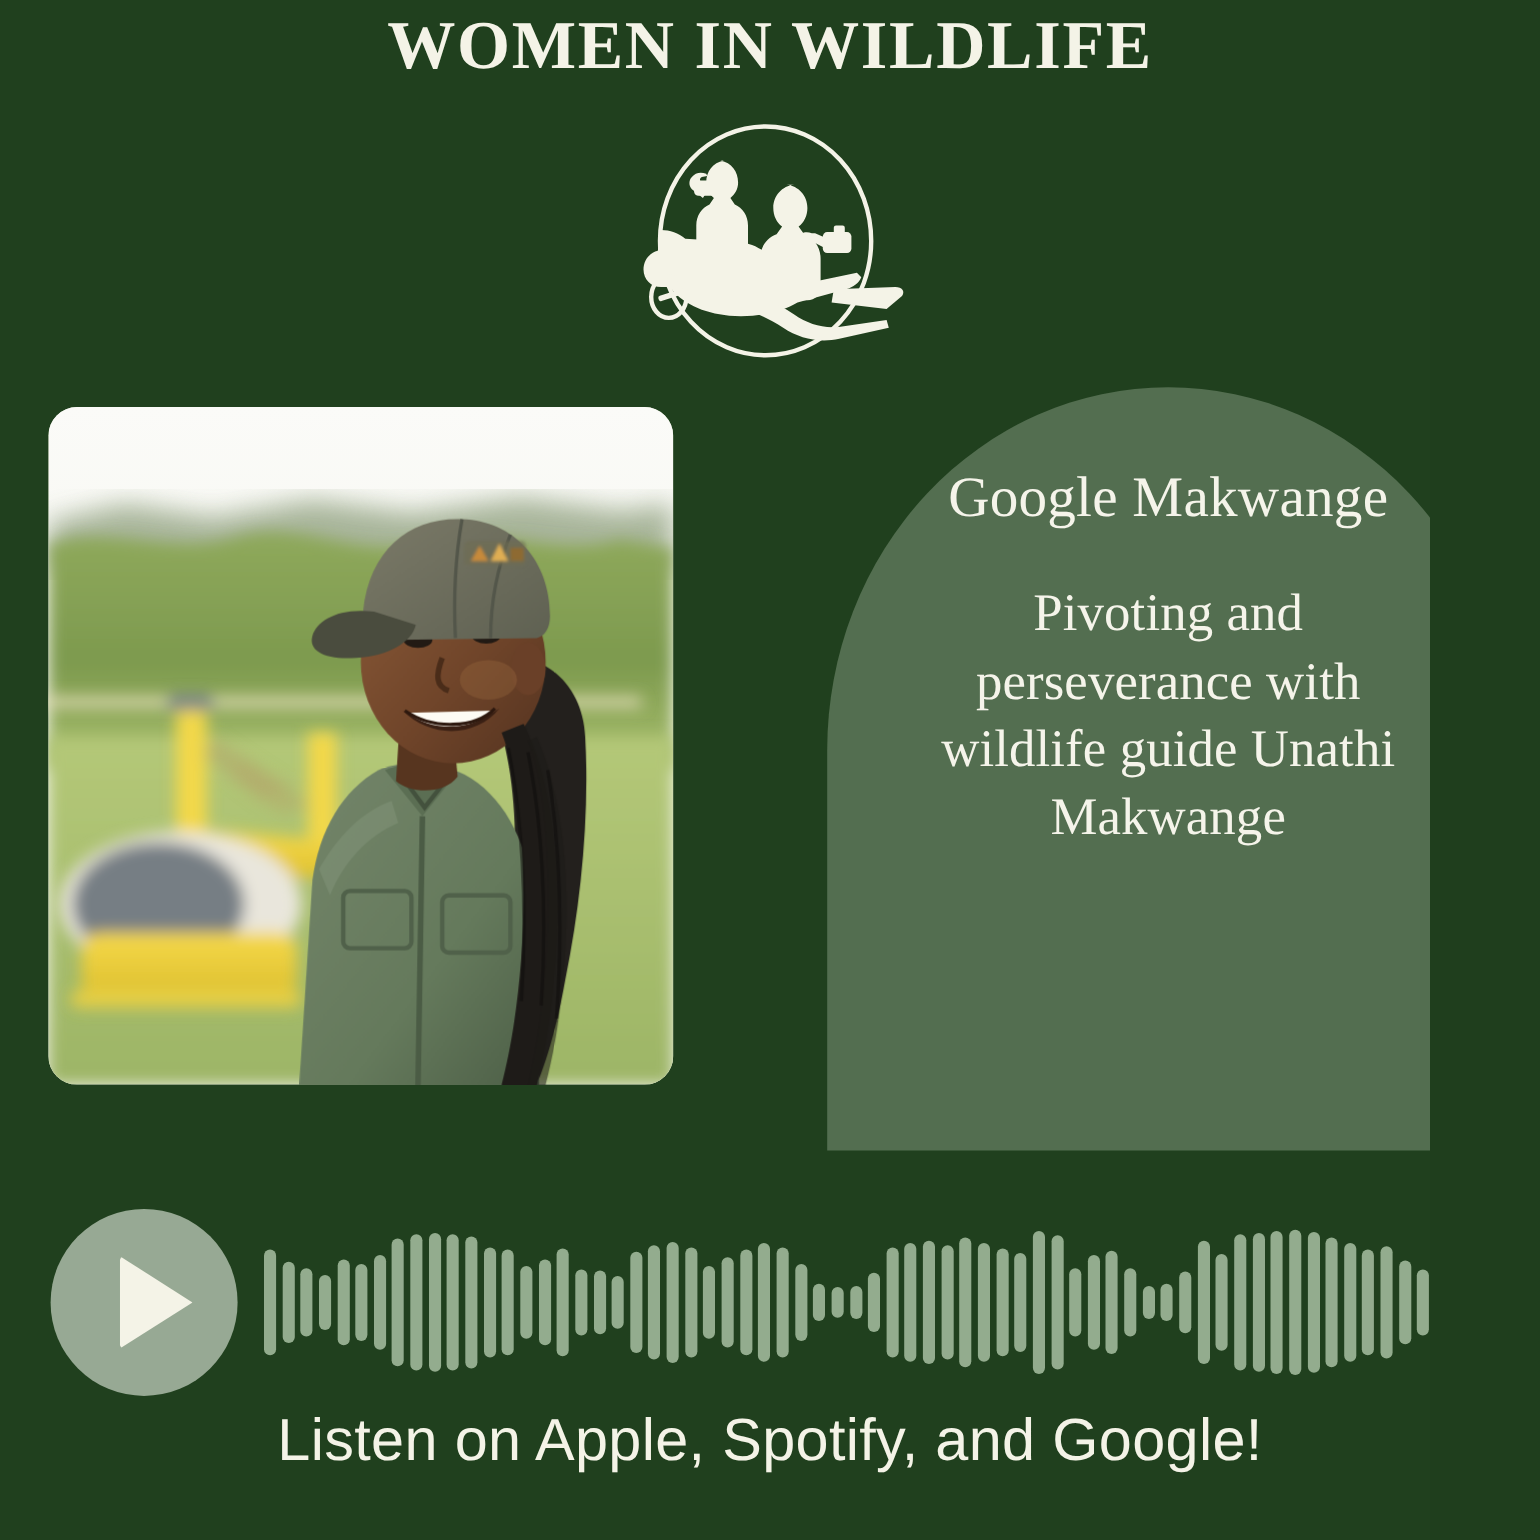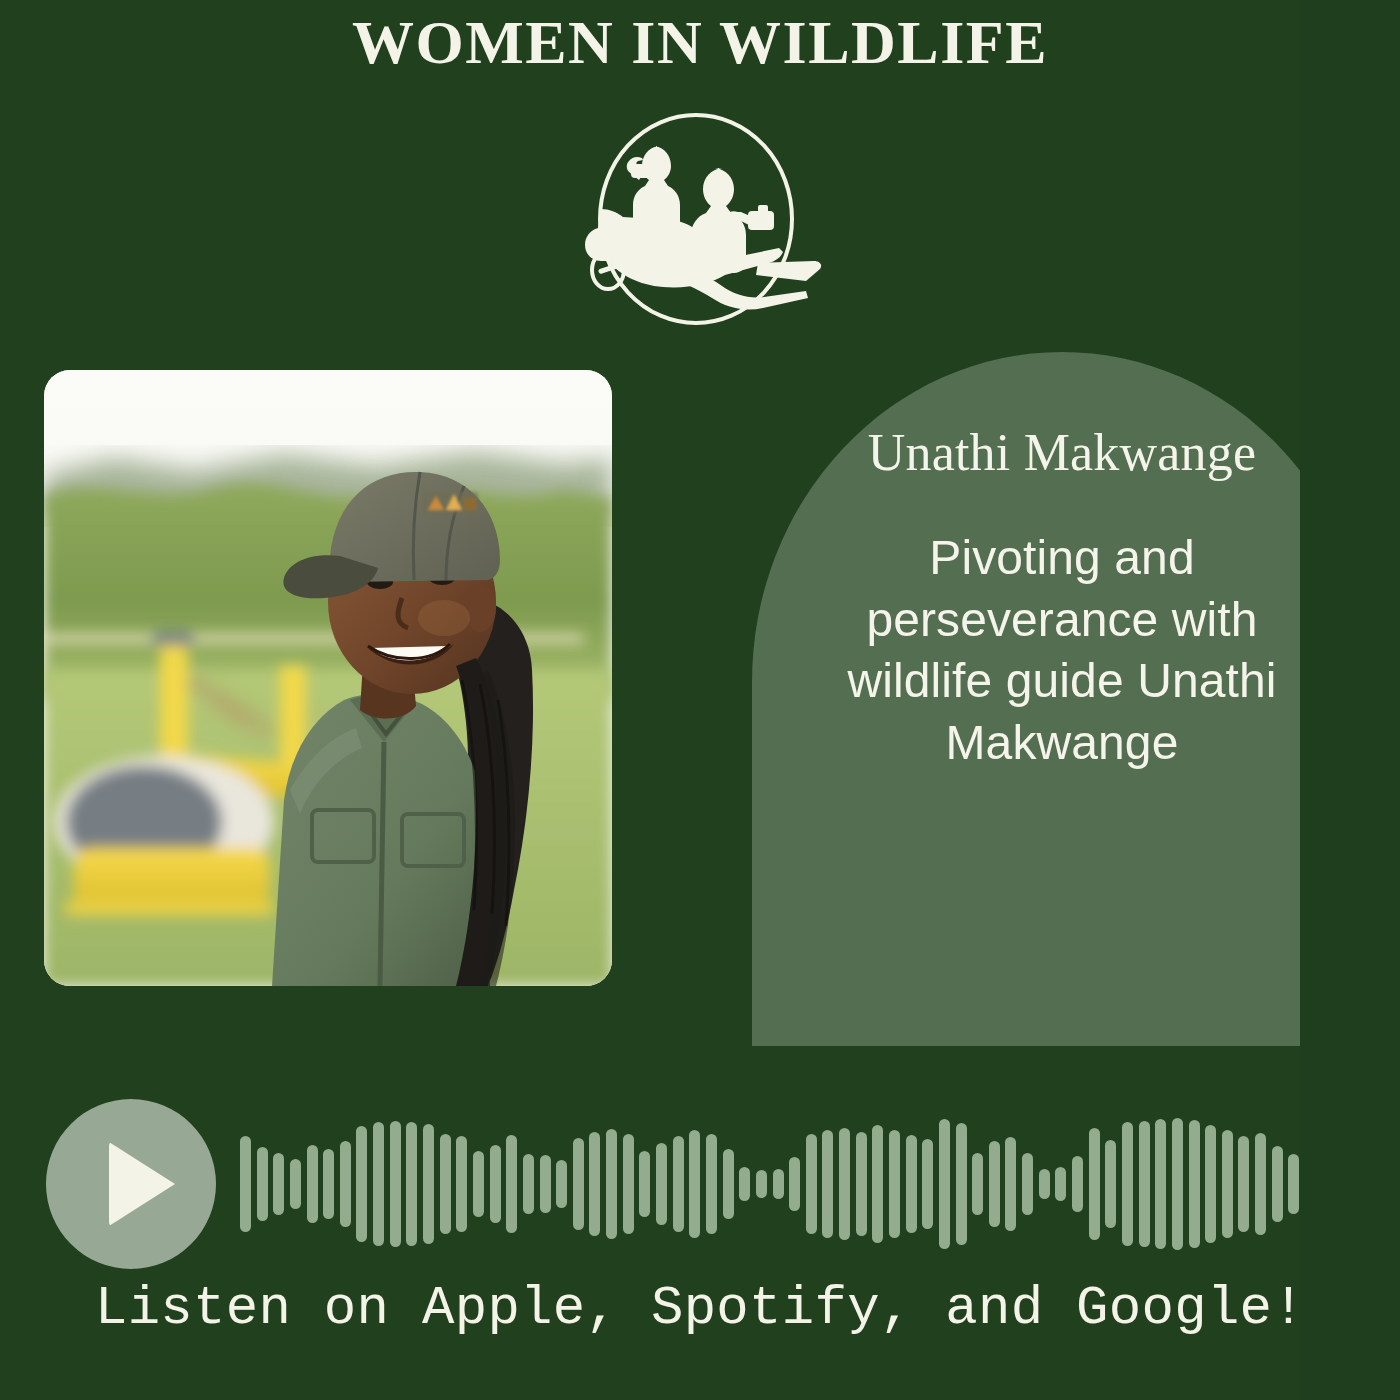--- a/index.html
+++ b/index.html
@@ -81,21 +81,21 @@
   #guest-name {
     margin-top: 72px;
     font-family: "Liberation Serif", "DejaVu Serif", serif;
     font-weight: normal;
     font-size: 52px;
     line-height: 1.1;
     letter-spacing: 0.2px;
   }
   #episode-description {
     margin-top: 46px;
-    font-family: Liberation Sans, sans-serif;
+    font-family: Liberation Serif, serif;
     font-weight: normal;
     font-size: 48px;
     line-height: 1.28;
     letter-spacing: 0.1px;
     padding: 0 32px;
   }
 
   
   #player-row {
     position: absolute;
@@ -142,21 +142,21 @@
   }
 
   
   #listen-caption {
     position: absolute;
     left: 0;
     top: 1278px;
     width: 1400px;
     text-align: center;
     color: #f4f3e7;
-    font-family: Liberation Mono, monospace;
+    font-family: Liberation Sans, sans-serif;
     font-size: 54px;
     letter-spacing: 0.3px;
     white-space: nowrap;
   }
 </style>
 </head>
 <body>
 
 <div id="cover">
 
@@ -311,21 +311,21 @@
         <g stroke="#0f0d0c" stroke-width="3" opacity="0.55" fill="none">
           <path d="M418 310 C430 370 436 450 430 540"></path>
           <path d="M436 314 C448 374 454 454 448 544"></path>
           <path d="M454 330 C464 390 468 468 462 556"></path>
         </g>
       </g>
     </svg>
   </div>
 
   <div id="episode-panel">
-    <div id="guest-name">Unathi Makwange</div>
+    <div id="guest-name">Google Makwange</div>
     <div id="episode-description">Pivoting and perseverance with wildlife guide Unathi Makwange</div>
   </div>
 
   <div id="player-row">
     <div id="play-button">
       <div id="play-icon"></div>
     </div>
     <div id="waveform">
         <div class="wave-bar" style="height: 96px;"></div>
         <div class="wave-bar" style="height: 74px;"></div>

